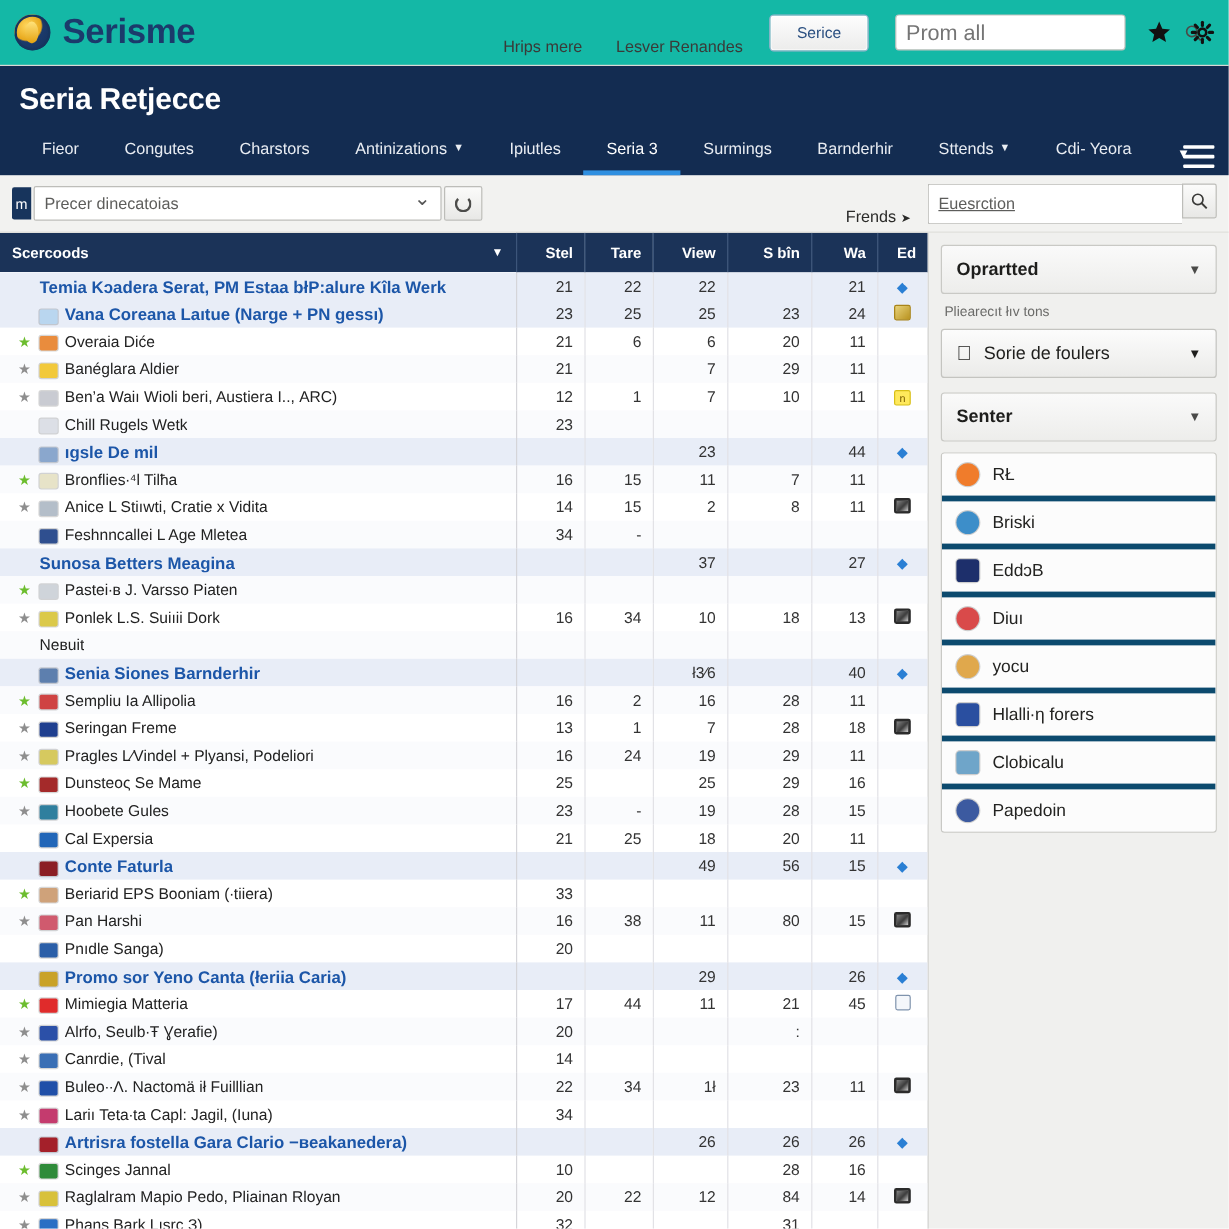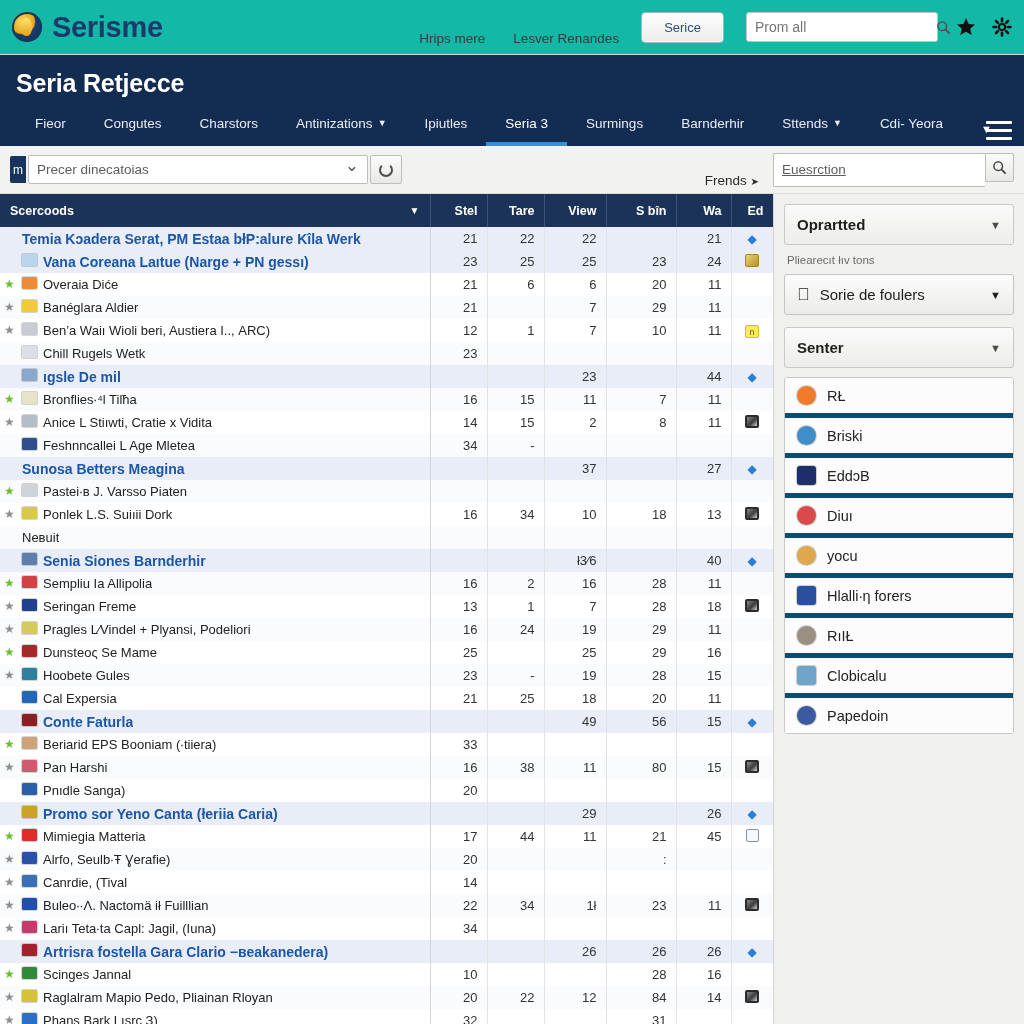--- a/index.html
+++ b/index.html
@@ -43,21 +43,21 @@
     border: 1px solid #9db4ce; border-radius: 4px;
     padding: 7px 22px; white-space: nowrap;
     box-shadow: 0 0 0 1px rgba(255,255,255,.7) inset;
   }
   .topsearch {
     margin-left: 22px; width: 192px; height: 30px;
     background: #fff; border: 1px solid #c3c3bf; border-radius: 3px;
     display: flex; align-items: center; padding: 0 8px;
   }
   .topsearch input {
-    flex: 1; border: none; outline: none; font-size: 14px;
+    flex: 1; border: none; outline: none; font-size: 18px;
     color: #6a6a68; font-family: "Liberation Sans", sans-serif; background: transparent;
   }
   .icon-sq { width: 15px; height: 15px; flex: none; }
   .topbar-icons { display: flex; align-items: center; gap: 16px; margin-left: 18px; }
 
   
   .apphead {
     background: #132c51; color: #fff;
     padding: 14px 16px 0 16px; position: relative;
   }
@@ -138,21 +138,21 @@
     font-size: 13px; color: #333; height: 23px; padding: 0 9px;
     text-align: right; border-right: 1px solid #e2e2e6; white-space: nowrap;
     vertical-align: middle;
   }
   table.grid td.namecell {
     text-align: left; padding-left: 4px; color: #222; border-right: 1px solid #d5d5d9;
   }
   tr.grp td { background: #e8edf7; }
   tr.grp td.namecell { font-weight: bold; color: #1c56a8; font-size: 14px; }
   tr.alt td { background: #fafbfd; }
-  .namewrap { display: flex; align-items: flex-start; gap: 6px; }
+  .namewrap { display: flex; align-items: flex-end; gap: 6px; margin-left: 11px; }
   .star { font-size: 12px; width: 12px; flex: none; }
   .star.on { color: #6cbd2e; }
   .star.off { color: #8e8e8e; }
   .star.none { color: transparent; }
   .fl {
     width: 15px; height: 12px; flex: none; border-radius: 1.5px;
     box-shadow: 0 0 0 1px rgba(0,0,0,.16);
   }
   .nm { overflow: hidden; text-overflow: ellipsis; }
   .badge-diamond { color: #2a7fd4; font-size: 12px; }
@@ -877,24 +877,20 @@
         </div>
         <div class="list-row">
           <span class="cc" style="background: rgb(224, 168, 76);"></span>
           <span>уocu</span>
         </div>
         <div class="list-row">
           <span class="cc sq" style="background: rgb(42, 79, 160);"></span>
           <span>Hlalli∙η forers</span>
         </div>
         <div class="list-row">
-          <span class="cc" style="background: rgb(154, 143, 130);"></span>
-          <span>RıIŁ</span>
-        </div>
-        <div class="list-row">
           <span class="cc sq" style="background: rgb(111, 165, 201);"></span>
           <span>Clobicalu</span>
         </div>
         <div class="list-row">
           <span class="cc" style="background: rgb(60, 90, 160);"></span>
           <span>Papedoin</span>
         </div>
       </div>
   </div>
 </div>

